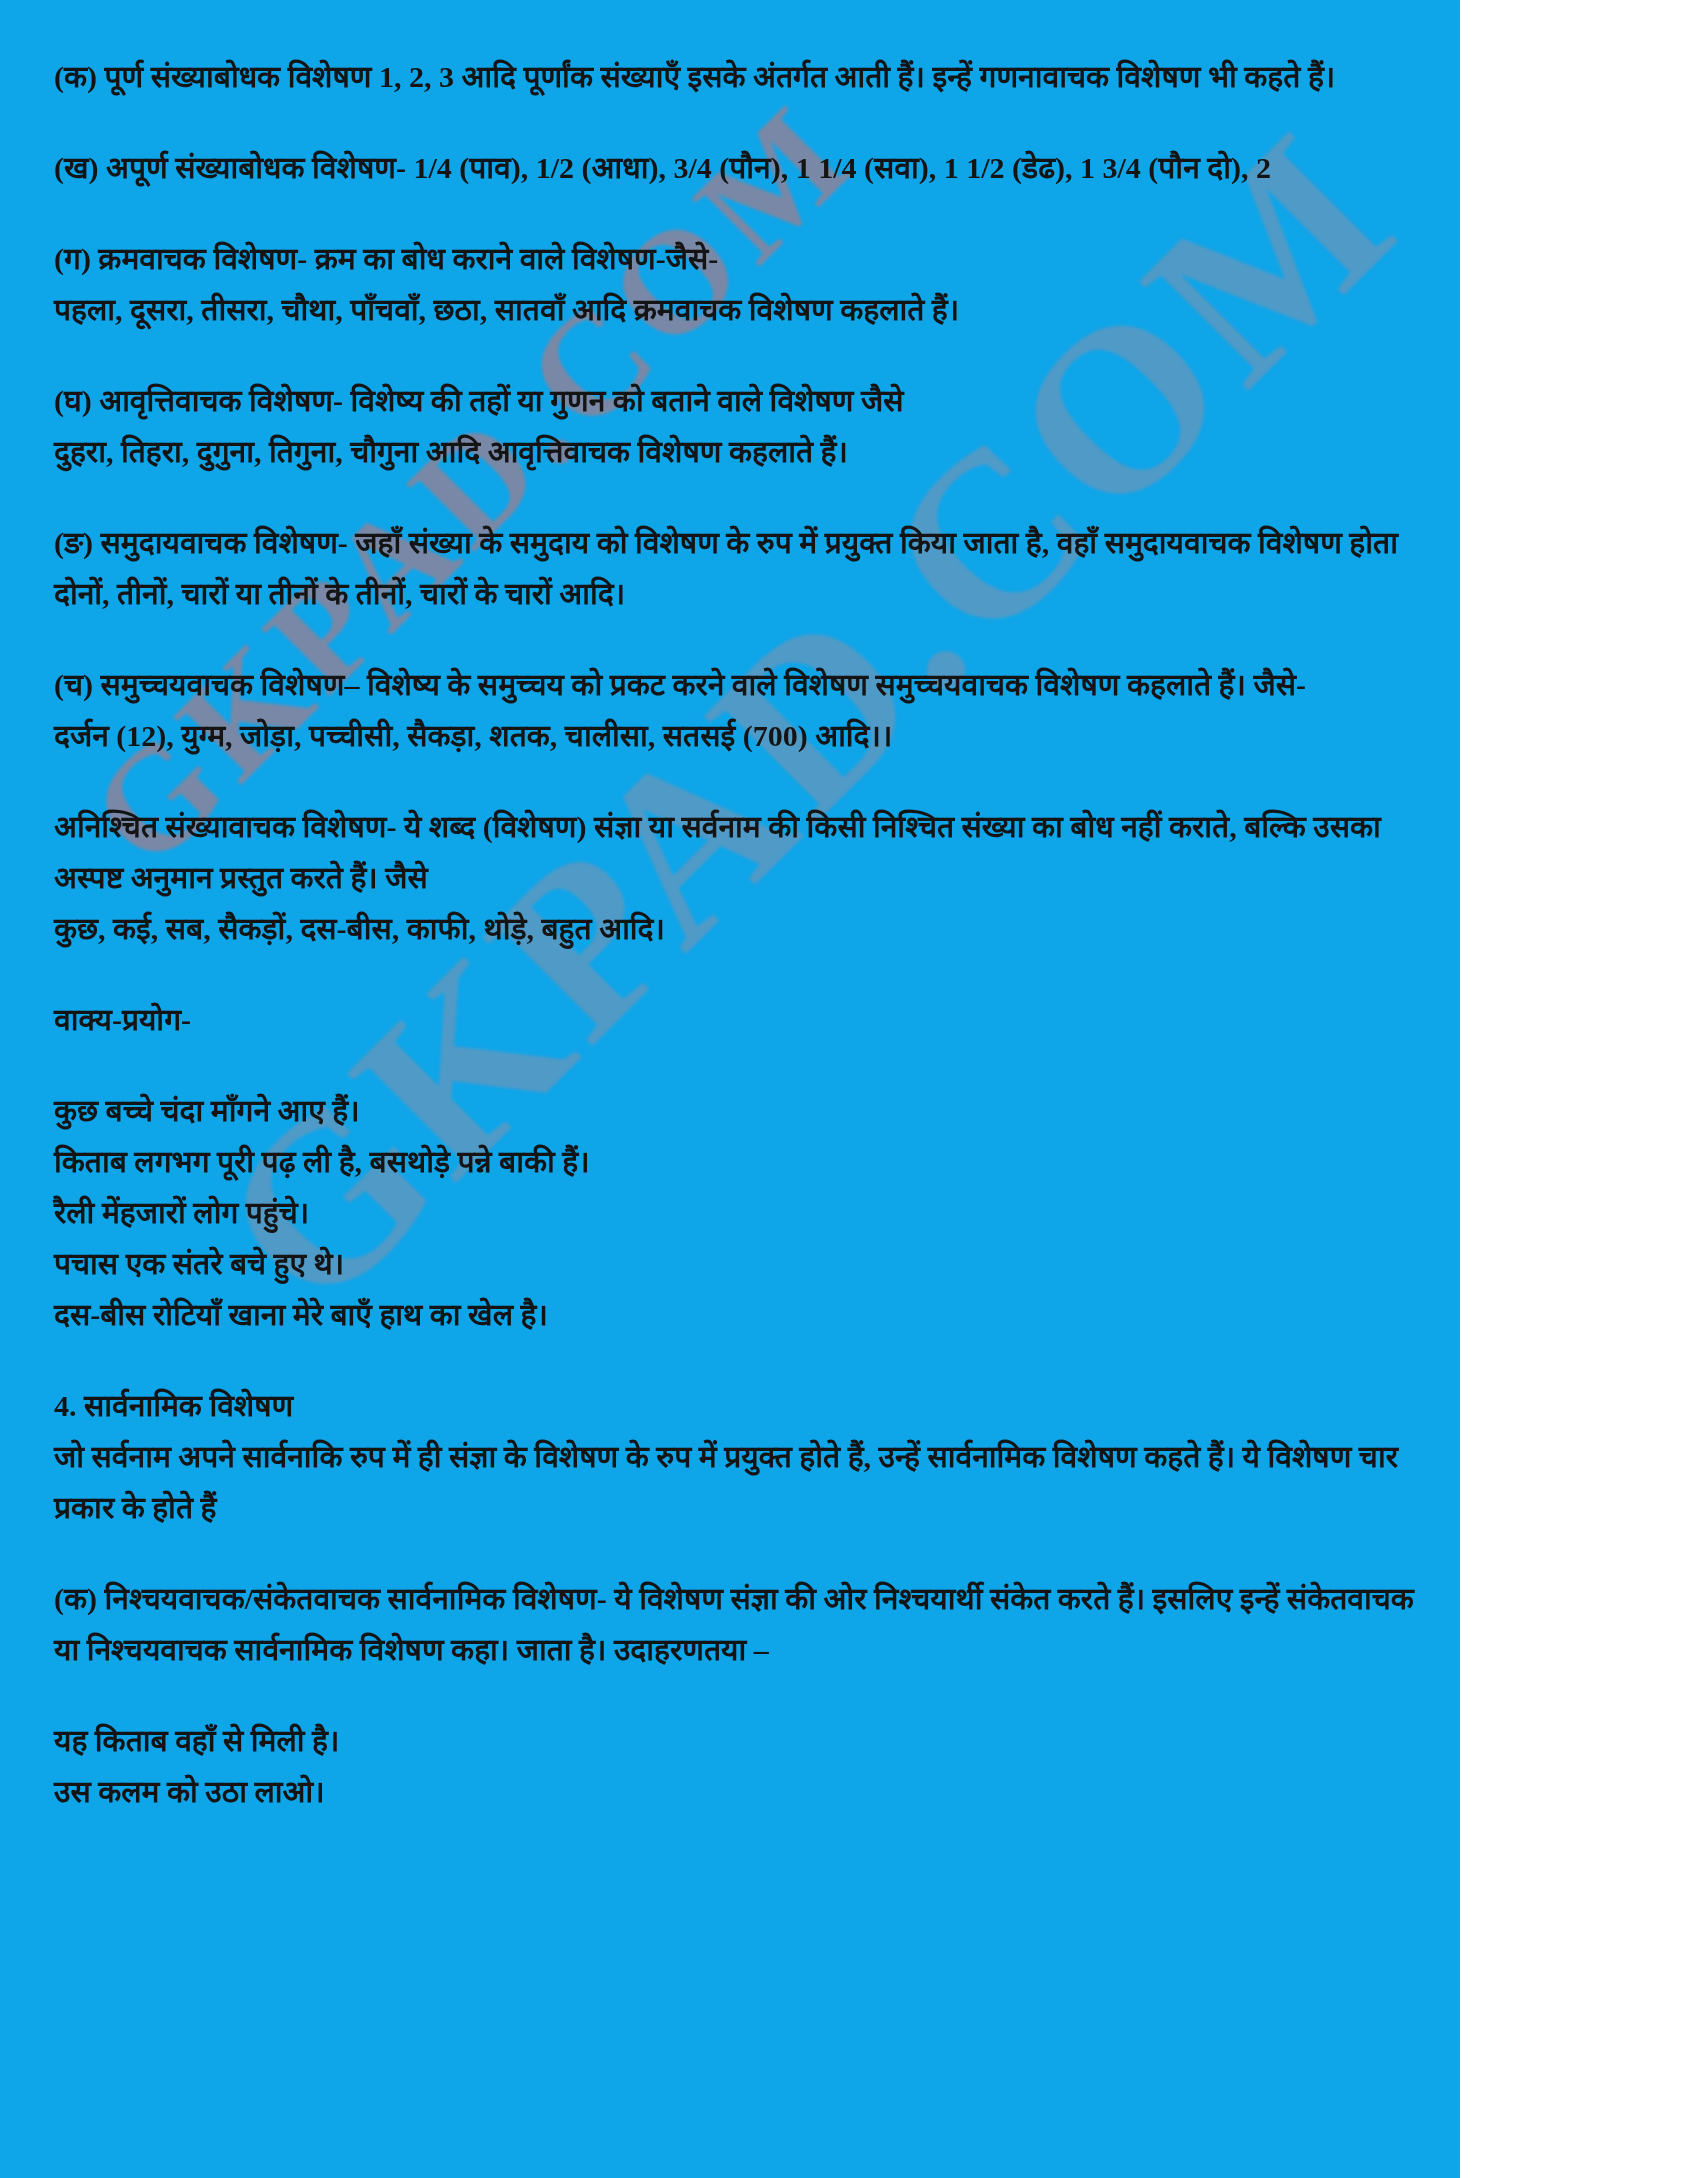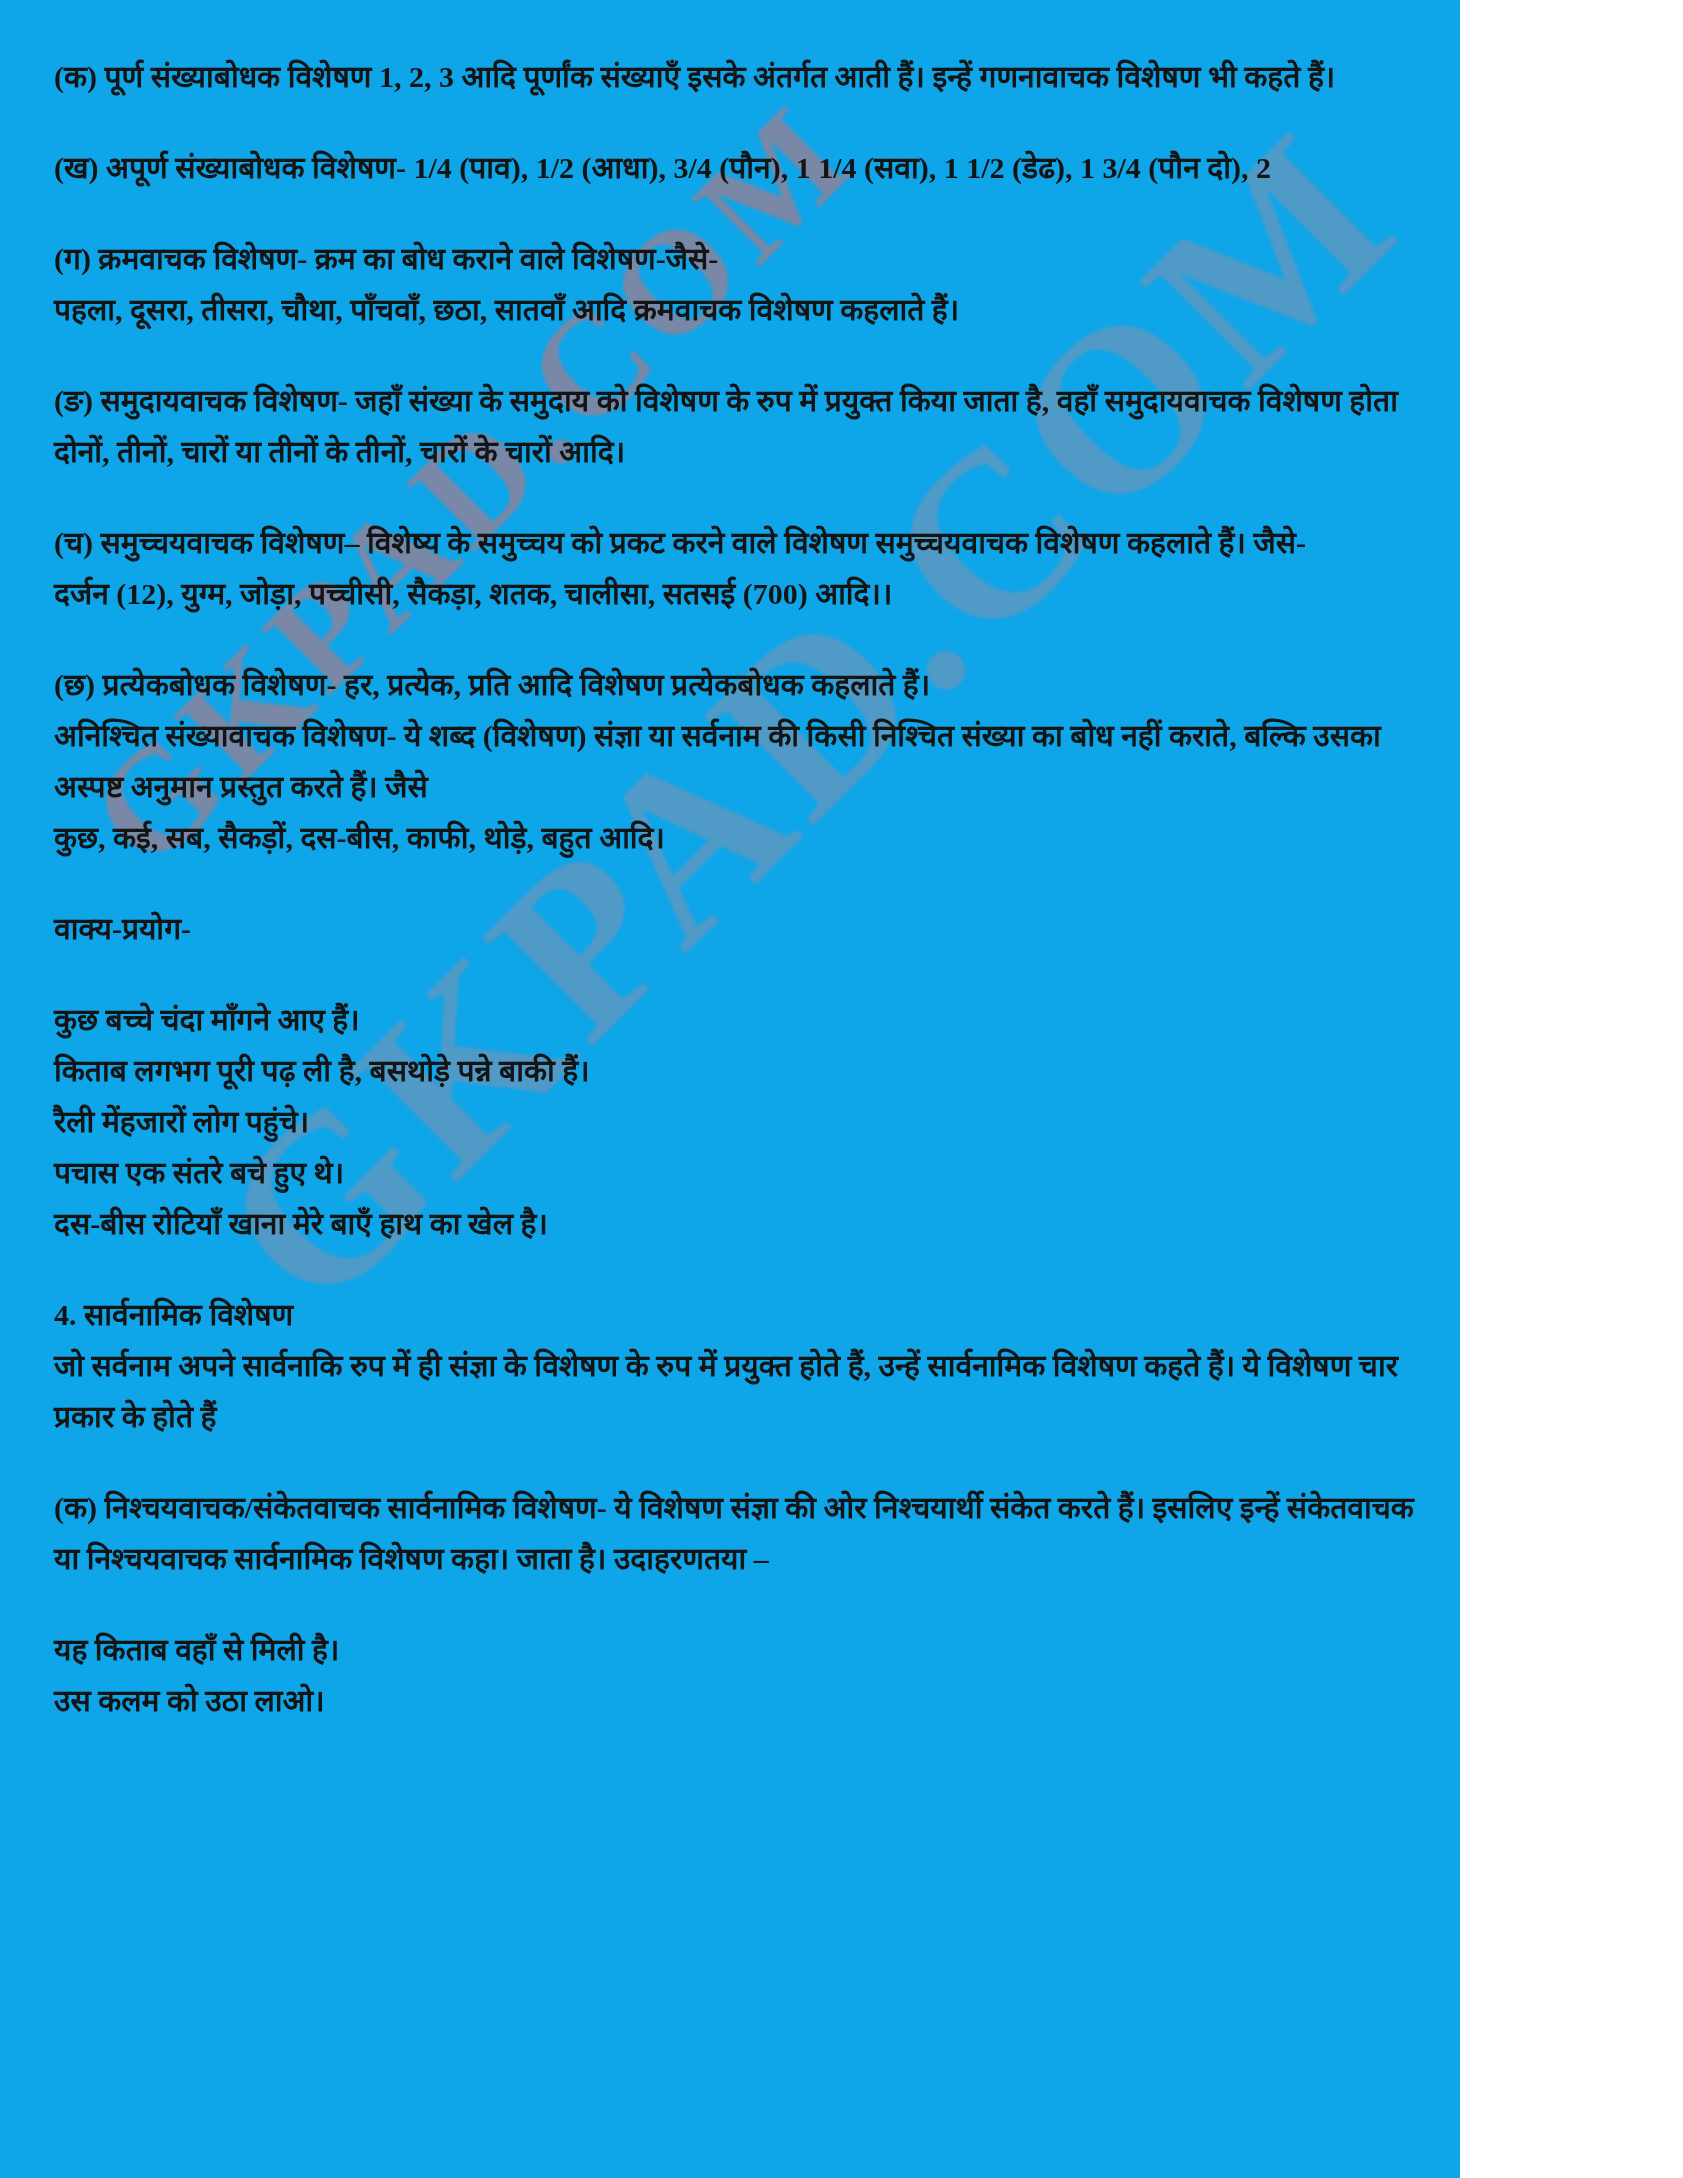--- a/index.html
+++ b/index.html
@@ -73,29 +73,32 @@
         <div class="line">(क) पूर्ण संख्याबोधक विशेषण 1, 2, 3 आदि पूर्णांक संख्याएँ इसके अंतर्गत आती हैं। इन्हें गणनावाचक विशेषण भी कहते हैं।</div>
       </div>
       <div class="para">
         <div class="line">(ख) अपूर्ण संख्याबोधक विशेषण- 1/4 (पाव), 1/2 (आधा), 3/4 (पौन), 1 1/4 (सवा), 1 1/2 (डेढ), 1 3/4 (पौन दो), 2</div>
       </div>
       <div class="para">
         <div class="line">(ग) क्रमवाचक विशेषण- क्रम का बोध कराने वाले विशेषण-जैसे-</div>
         <div class="line">पहला, दूसरा, तीसरा, चौथा, पाँचवाँ, छठा, सातवाँ आदि क्रमवाचक विशेषण कहलाते हैं।</div>
       </div>
       <div class="para">
+        <div class="line">(घ) आवृत्तिवाचक विशेषण- विशेष्य की तहों या गुणन को बताने वाले विशेषण जैसे</div>
+        <div class="line">दुहरा, तिहरा, दुगुना, तिगुना, चौगुना आदि आवृत्तिवाचक विशेषण कहलाते हैं।</div>
+      </div>
+      <div class="para">
         <div class="line">(ङ) समुदायवाचक विशेषण- जहाँ संख्या के समुदाय को विशेषण के रुप में प्रयुक्त किया जाता है, वहाँ समुदायवाचक विशेषण होता</div>
         <div class="line">दोनों, तीनों, चारों या तीनों के तीनों, चारों के चारों आदि।</div>
       </div>
       <div class="para">
         <div class="line">(च) समुच्चयवाचक विशेषण– विशेष्य के समुच्चय को प्रकट करने वाले विशेषण समुच्चयवाचक विशेषण कहलाते हैं। जैसे-</div>
         <div class="line">दर्जन (12), युग्म, जोड़ा, पच्चीसी, सैकड़ा, शतक, चालीसा, सतसई (700) आदि।।</div>
       </div>
       <div class="para">
-        <div class="line">(छ) प्रत्येकबोधक विशेषण- हर, प्रत्येक, प्रति आदि विशेषण प्रत्येकबोधक कहलाते हैं।</div>
         <div class="line">अनिश्चित संख्यावाचक विशेषण- ये शब्द (विशेषण) संज्ञा या सर्वनाम की किसी निश्चित संख्या का बोध नहीं कराते, बल्कि उसका</div>
         <div class="line">अस्पष्ट अनुमान प्रस्तुत करते हैं। जैसे</div>
         <div class="line">कुछ, कई, सब, सैकड़ों, दस-बीस, काफी, थोड़े, बहुत आदि।</div>
       </div>
       <div class="para">
         <div class="line">वाक्य-प्रयोग-</div>
       </div>
       <div class="para">
         <div class="line">कुछ बच्चे चंदा माँगने आए हैं।</div>
         <div class="line">किताब लगभग पूरी पढ़ ली है, बसथोड़े पन्ने बाकी हैं।</div>

